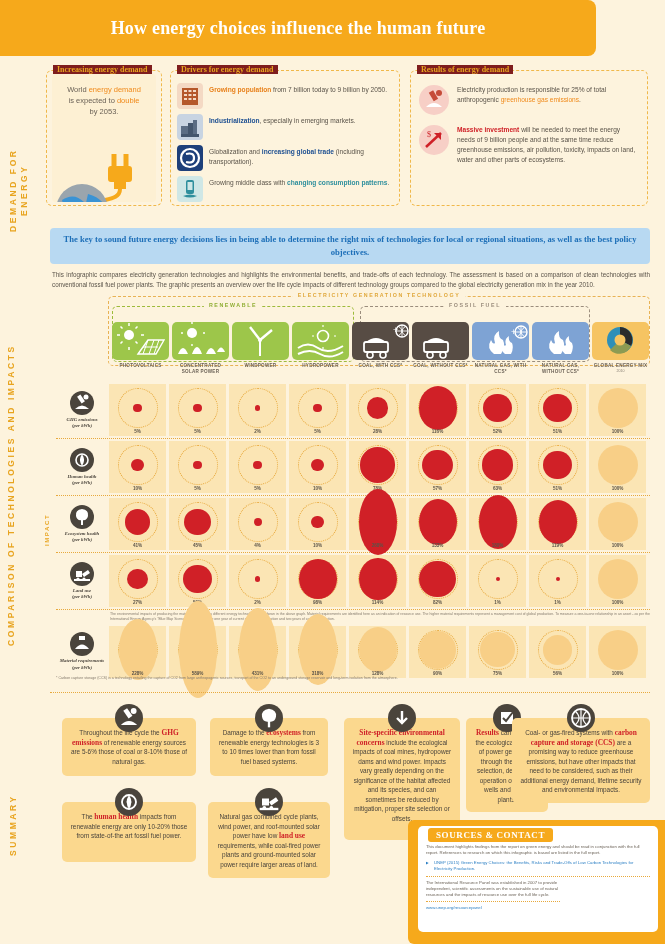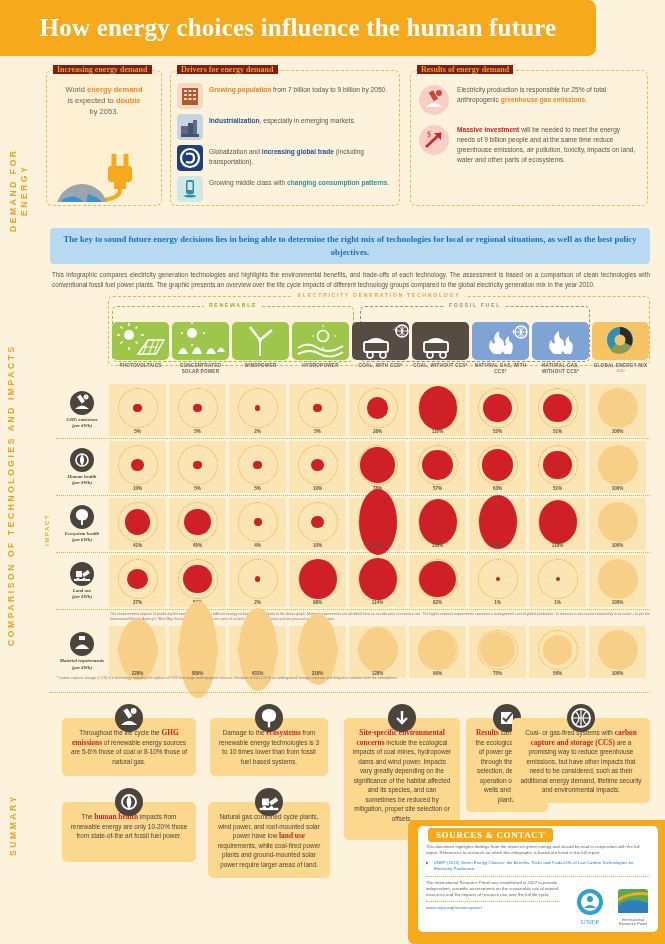--- a/index.html
+++ b/index.html
@@ -11,21 +11,21 @@
     position: relative;
   }
   
   .header-band {
     position: absolute; left: 0; top: 0; width: 596px; height: 56px;
     background: #f6a91b; border-radius: 0 8px 8px 0;
     display: flex; align-items: center; justify-content: center;
   }
   .header-title {
     color: #ffffff; font-family: "Liberation Serif", serif;
-    font-weight: bold; font-size: 25px; letter-spacing: .2px;
+    font-weight: bold; font-size: 18px; letter-spacing: .2px;
   }
   
   .demand { position: absolute; left: 0; top: 60px; width: 665px; height: 150px; }
   .side-label {
     position: absolute; color: #e8a41f; font-size: 8.5px; letter-spacing: 2.6px;
     writing-mode: vertical-rl; transform: rotate(180deg);
     text-align: center; font-weight: bold;
   }
   .vl-demand { left: 8px; top: 70px; height: 120px; width: 26px; line-height: 11px; }
   .panel-title { color: #e8a41f; font-family: "Liberation Serif", serif; font-size: 8px; font-weight: bold; }
@@ -34,21 +34,21 @@
   }
   .box1 { left: 46px; top: 10px; width: 116px; height: 136px; }
   .box2 { left: 170px; top: 10px; width: 230px; height: 136px; }
   .box3 { left: 410px; top: 10px; width: 238px; height: 136px; }
   .box-title { position: absolute; top: -6px; left: 6px; background: #7f1d1d; padding: 0 4px; }
   .globe-card {
     position: absolute; left: 52px; top: 14px; width: 104px; height: 128px;
     background: #fdf0d3; border-radius: 4px; overflow: hidden;
   }
   .globe-text { text-align: center; font-size: 7.5px; color: #6b6257; line-height: 11px; padding-top: 10px; }
-  .or { color: #f08a1b; font-weight: bold; }
+  .or { color: #f08a1b; font-weight: normal; }
   .globe-art { position: absolute; left: 0; bottom: -18px; width: 104px; height: 72px; }
   .driver-row { display: flex; gap: 6px; margin-bottom: 5px; align-items: flex-start; }
   .driver-ico { width: 26px; height: 26px; border-radius: 4px; flex: 0 0 26px; position: relative; }
   .driver-txt { font-size: 6.6px; color: #5a5349; line-height: 9.5px; padding-top: 2px; }
   .b-or { color: #e8811b; font-weight: bold; }
   .b-bl { color: #1d4f91; font-weight: bold; }
   .b-tl { color: #2f8f9d; font-weight: bold; }
   .b-rd { color: #cf2128; font-weight: bold; }
   .res-row { display: flex; gap: 8px; margin-bottom: 10px; }
   .res-ico { width: 30px; height: 30px; border-radius: 50%; background: #f7cfc6; flex: 0 0 30px; position: relative; }
@@ -741,29 +741,13 @@
 
 <div class="src-band"></div>
 <div class="src-card">
   <div class="src-title">SOURCES &amp; CONTACT</div>
   <div class="src-p">This document highlights findings from the report on green energy and should be read in conjunction with the full report. References to research on which this infographic is based are listed in the full report.</div>
   <div class="src-ref">UNEP (2015) Green Energy Choices: the Benefits, Risks and Trade-Offs of Low Carbon Technologies for Electricity Production.</div>
   <div class="src-div"></div>
   <div class="src-p" style="width:60%">The International Resource Panel was established in 2007 to provide independent, scientific assessments on the sustainable use of natural resources and the impacts of resource use over the full life cycle.</div>
   <div class="src-div" style="width:60%"></div>
   <div class="src-link">www.unep.org/resourcepanel</div>
-  <div class="logos">
-    <svg width="36" height="40" viewBox="0 0 36 40">
-      <circle cx="18" cy="16" r="13" fill="#2e9fd4"></circle>
-      <path d="M18 7 a9 9 0 0 1 0 18 a9 9 0 0 1 0 -18" fill="#fff"></path>
-      <circle cx="18" cy="13" r="3" fill="#2e9fd4"></circle>
-      <path d="M12 22 q6 -6 12 0Z" fill="#2e9fd4"></path>
-      <text x="18" y="38" font-size="7" fill="#2e9fd4" text-anchor="middle" font-family="serif">UNEP</text>
-    </svg>
-    <svg width="34" height="40" viewBox="0 0 34 40">
-      <rect x="2" y="3" width="30" height="24" rx="3" fill="#5aa84f"></rect>
-      <path d="M2 20 q10 -10 30 -3 l0 10 l-30 0Z" fill="#2e7fbf"></path>
-      <path d="M2 14 q12 -8 30 -6" stroke="#f6a91b" stroke-width="3" fill="none"></path>
-      <text x="17" y="35" font-size="4" fill="#6b6257" text-anchor="middle">International</text>
-      <text x="17" y="39" font-size="4" fill="#6b6257" text-anchor="middle">Resource Panel</text>
-    </svg>
-  </div>
 </div>
 
 </body></html>

